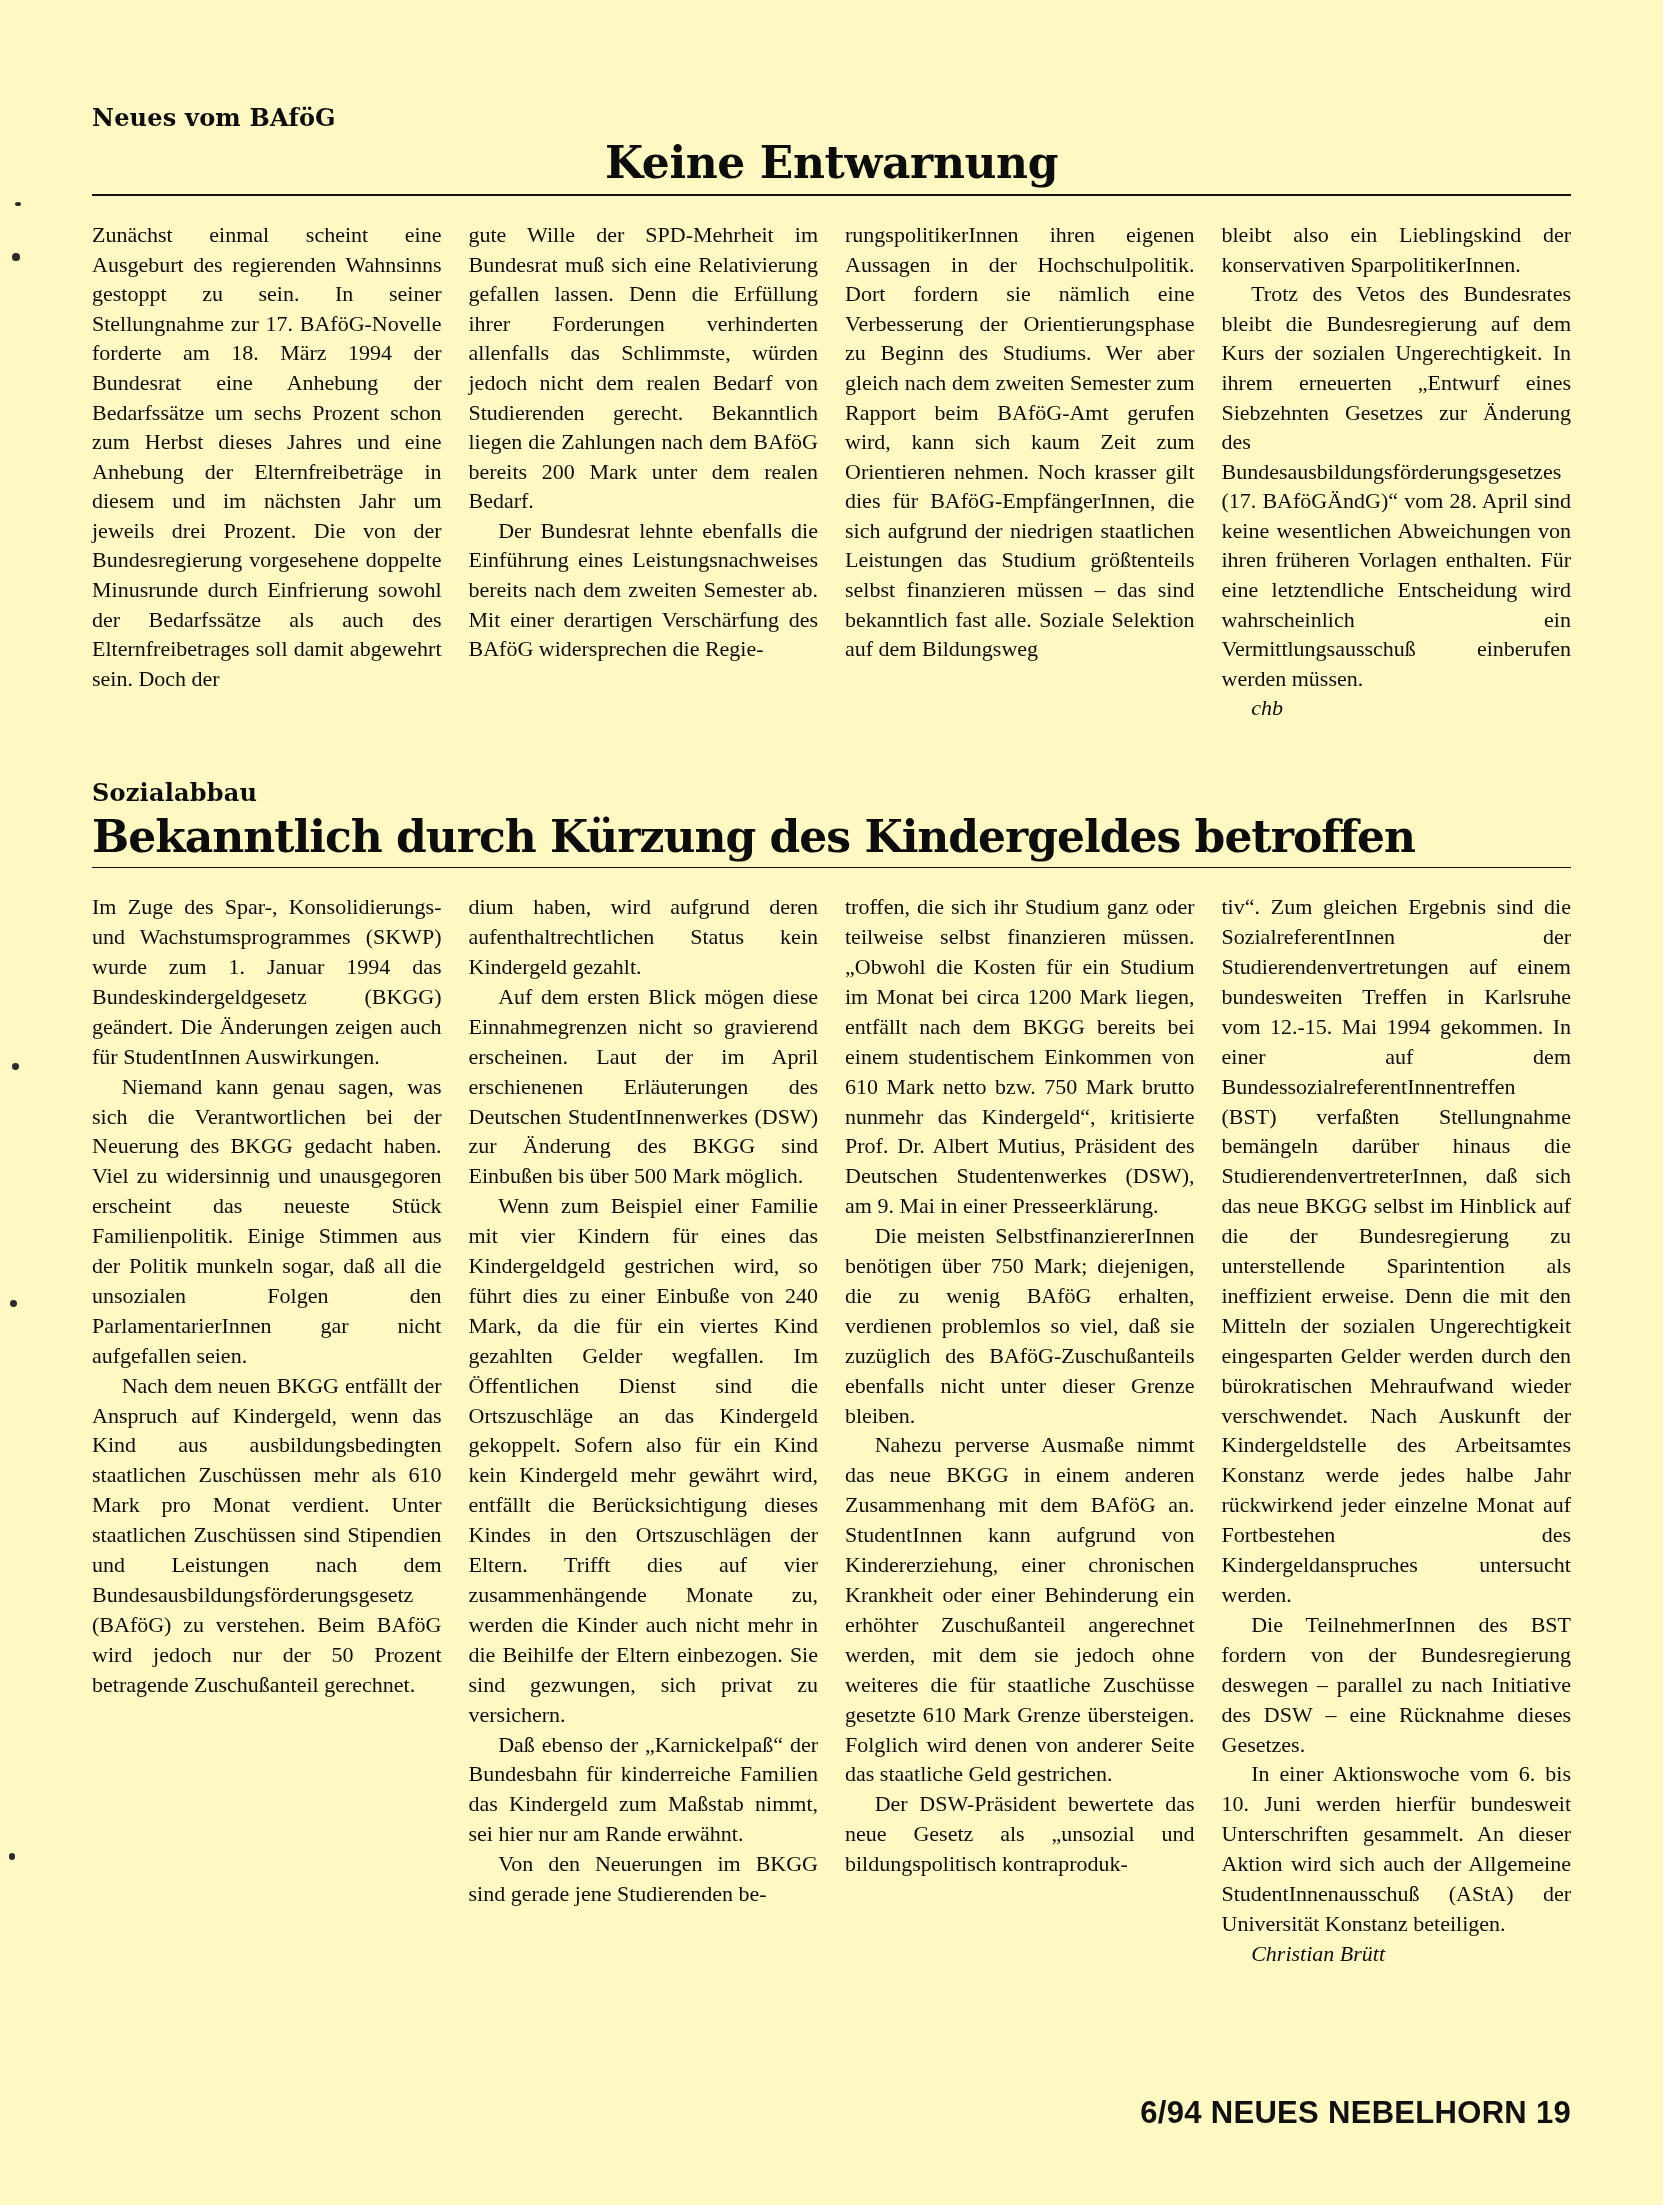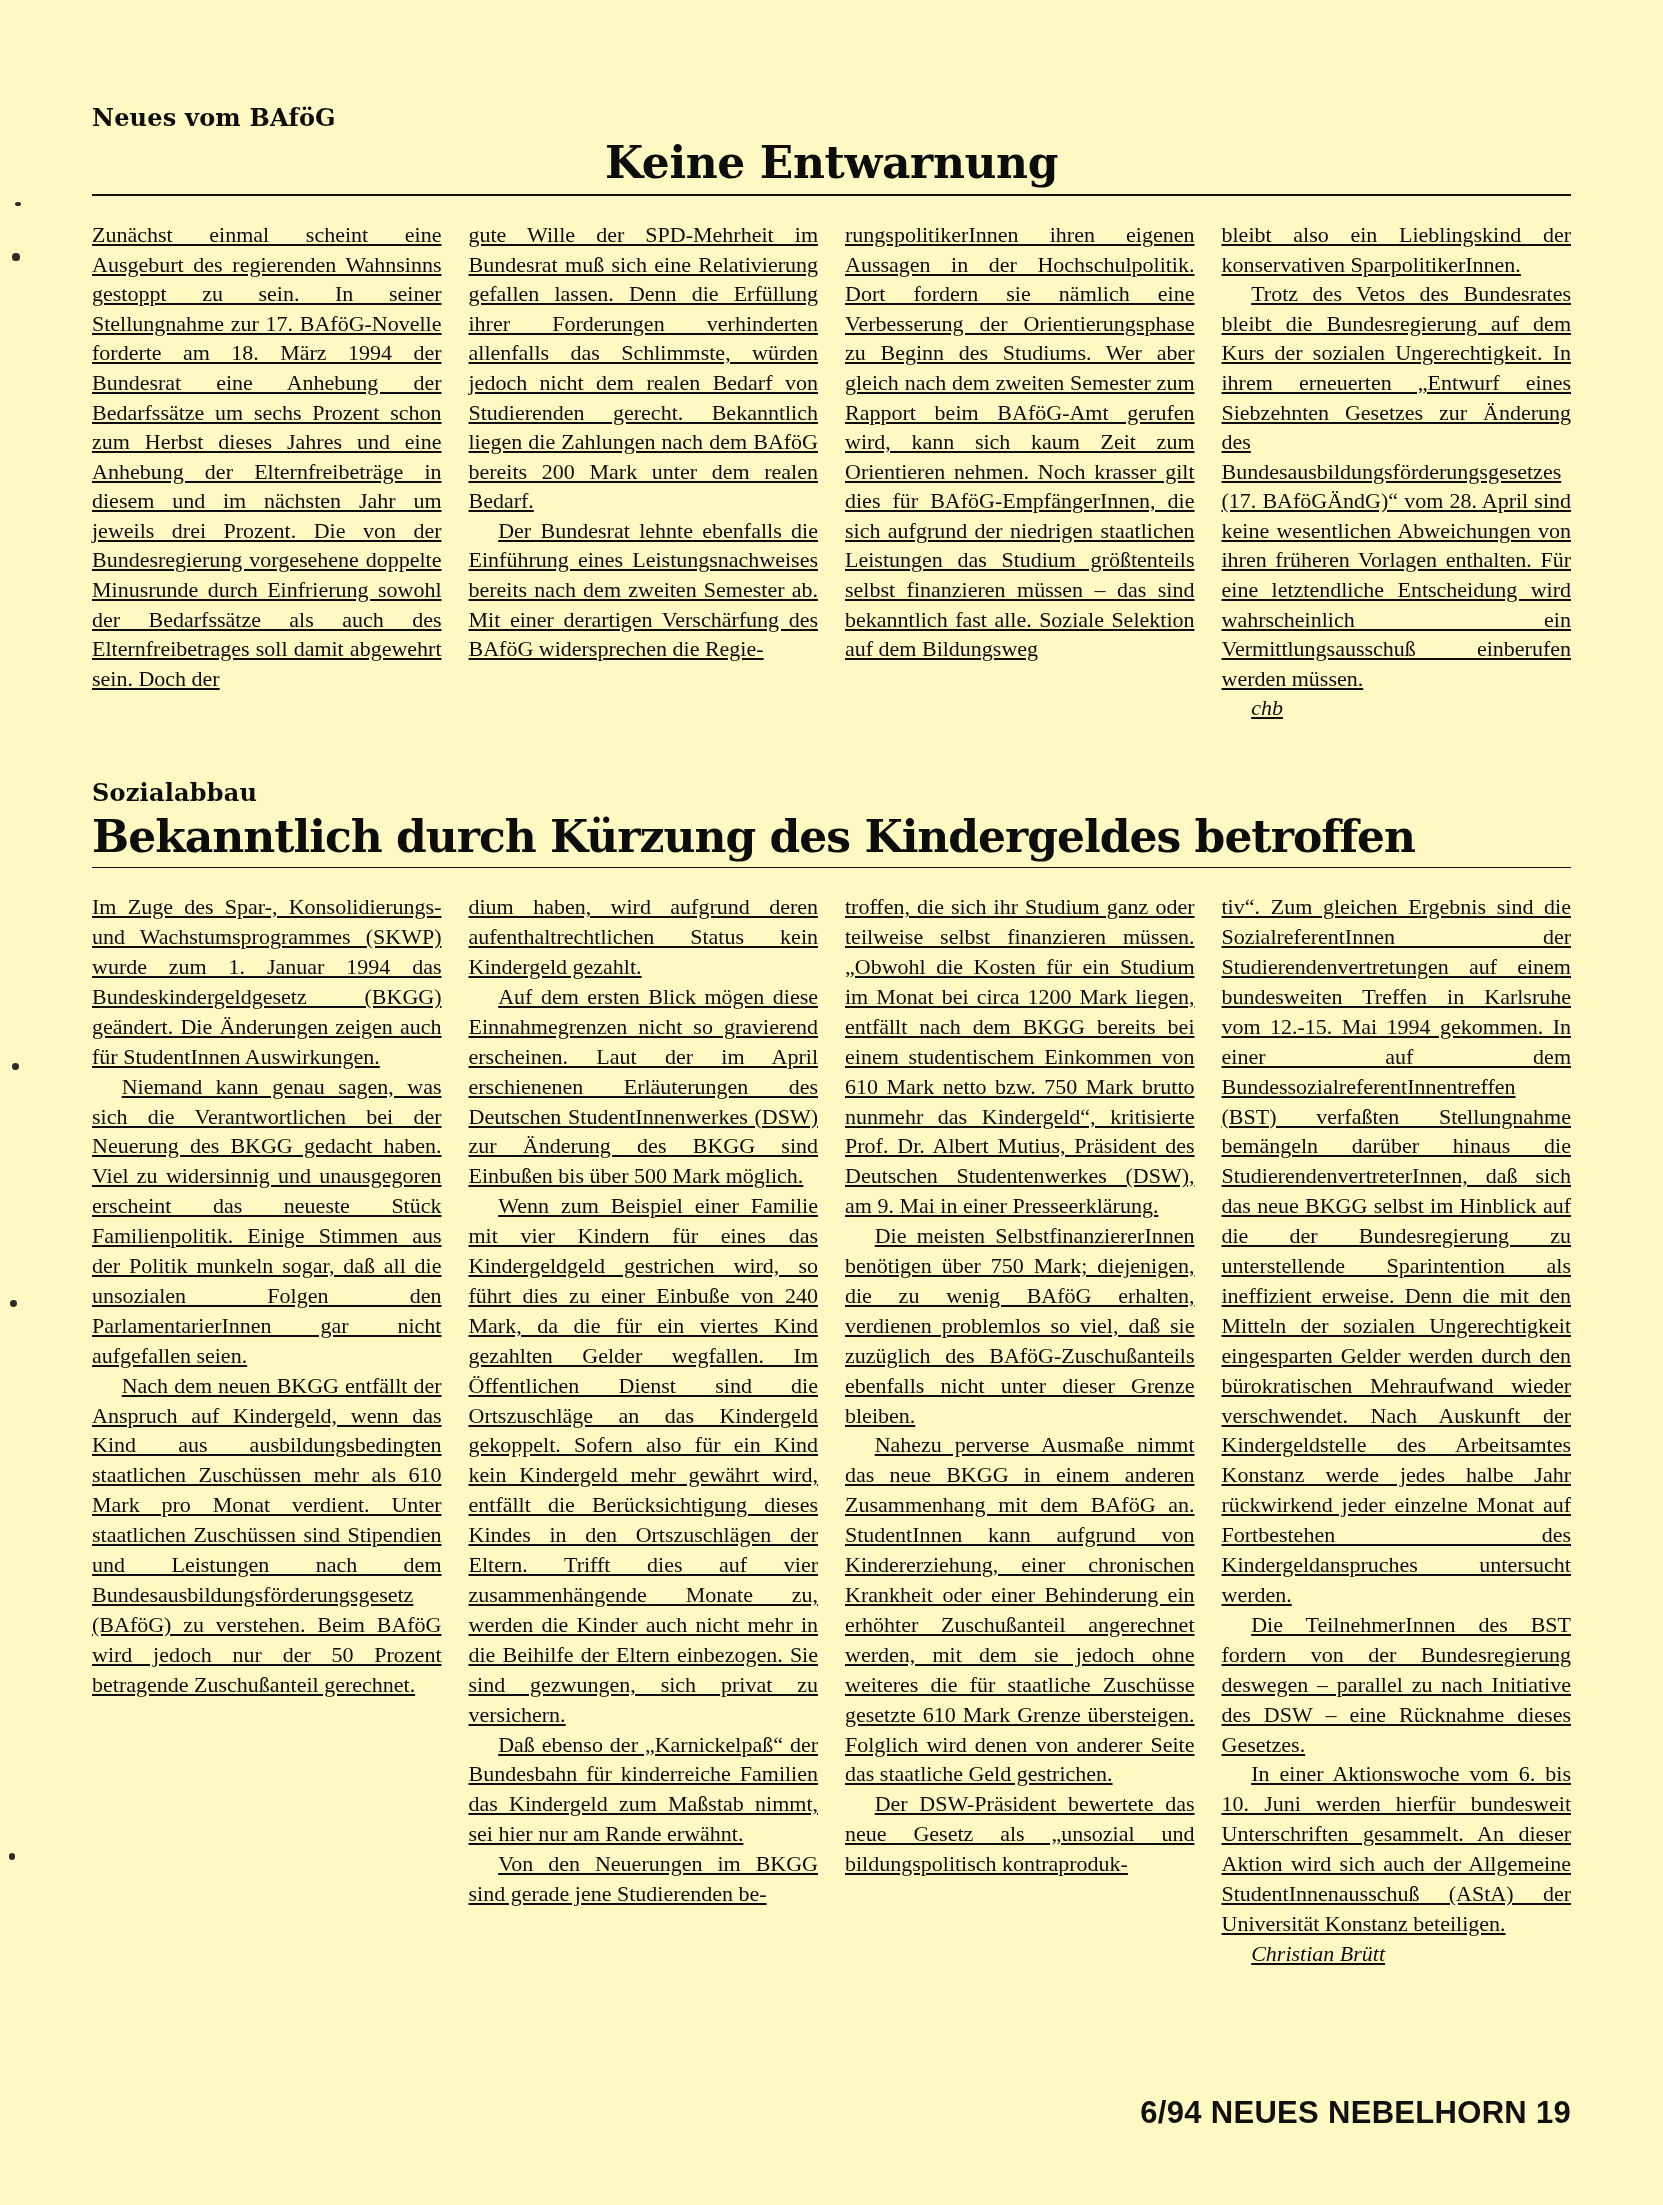--- a/index.html
+++ b/index.html
@@ -65,21 +65,20 @@
     flex: 1 1 0;
     min-width: 0;
   }
   .col p {
     margin: 0;
     font-size: 22px;
     line-height: 1.345;
     text-align: justify;
     text-justify: inter-word;
     hyphens: manual;
-    text-decoration: underline;
   }
   .col p + p {
     text-indent: 1.35em;
   }
   .sig {
     font-style: italic;
     text-align: left;
     display: block;
   }
 

